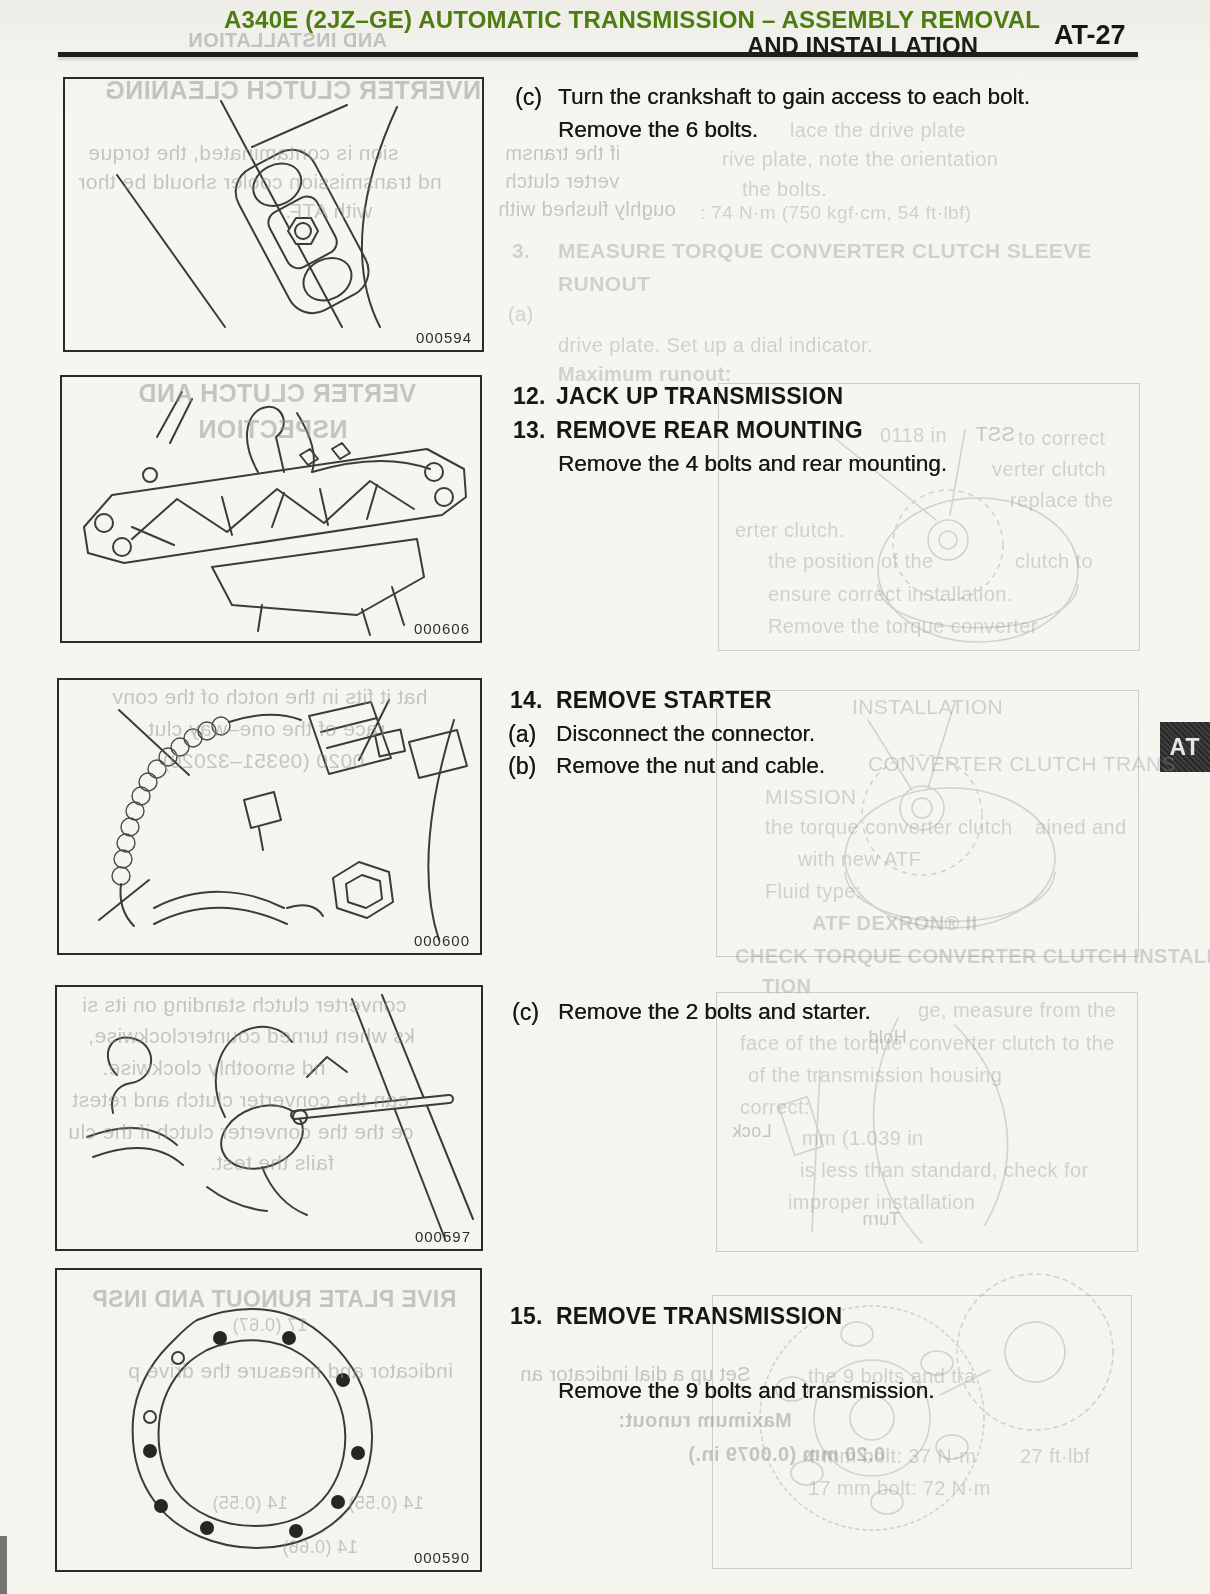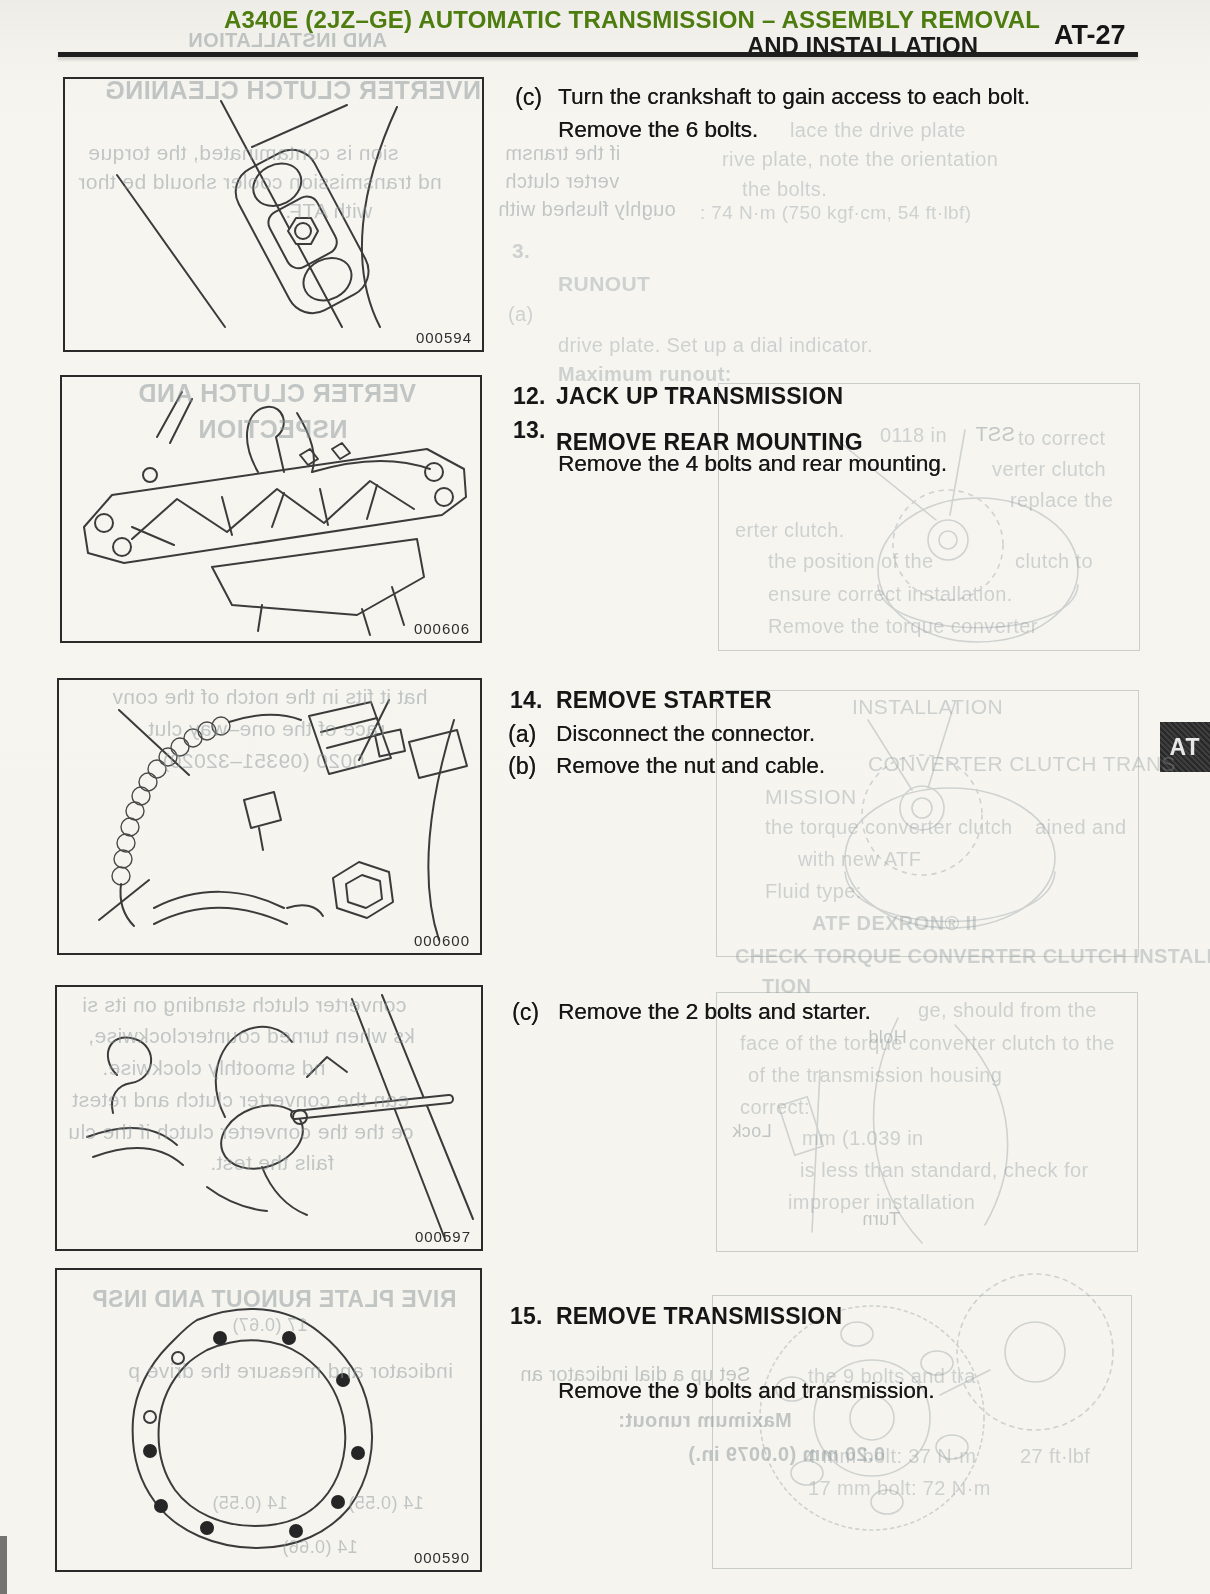--- a/index.html
+++ b/index.html
@@ -218,21 +218,21 @@
 
 <main>
   <span class="abs marker" style="left:515px;top:84px;">(c)</span>
   <span class="abs bodyline" style="left:558px;top:84px;">Turn the crankshaft to gain access to each bolt.</span>
   <span class="abs bodyline" style="left:558px;top:117px;">Remove the 6 bolts.</span>
 
   <span class="abs stepnum" style="left:513px;top:383px;">12.</span>
   <span class="abs steptitle" style="left:556px;top:383px;">JACK UP TRANSMISSION</span>
 
   <span class="abs stepnum" style="left:513px;top:417px;">13.</span>
-  <span class="abs steptitle" style="left:556px;top:429px;">REMOVE REAR MOUNTING</span>
+  <span class="abs steptitle" style="left:556px;top:417px;">REMOVE REAR MOUNTING</span>
   <span class="abs bodyline" style="left:558px;top:451px;">Remove the 4 bolts and rear mounting.</span>
 
   <span class="abs stepnum" style="left:510px;top:687px;">14.</span>
   <span class="abs steptitle" style="left:556px;top:687px;">REMOVE STARTER</span>
   <span class="abs marker" style="left:508px;top:721px;">(a)</span>
   <span class="abs bodyline" style="left:556px;top:721px;">Disconnect the connector.</span>
   <span class="abs marker" style="left:508px;top:753px;">(b)</span>
   <span class="abs bodyline" style="left:556px;top:753px;">Remove the nut and cable.</span>
 
   <span class="abs marker" style="left:512px;top:999px;">(c)</span>
@@ -256,20 +256,21 @@
     <span class="ghost mir" style="left: 78px; top: 171px; font-size: 21px;">nd transmission cooler should be thor</span>
     <span class="ghost mir" style="left: 285px; top: 200px; font-size: 21px;">with ATF.</span>
     <span class="ghost" style="left: 790px; top: 120px; font-size: 20px;">lace the drive plate</span>
     <span class="ghost" style="left: 722px; top: 149px; font-size: 20px;">rive plate, note the orientation</span>
     <span class="ghost" style="left: 742px; top: 179px; font-size: 20px;">the bolts.</span>
     <span class="ghost mir" style="left: 505px; top: 143px; font-size: 20px;">if the transm</span>
     <span class="ghost mir" style="left: 505px; top: 171px; font-size: 20px;">verter clutch</span>
     <span class="ghost mir" style="left: 498px; top: 199px; font-size: 20px;">oughly flushed with</span>
     <span class="ghost" style="left: 700px; top: 203px; font-size: 19px;">: 74 N·m (750 kgf·cm, 54 ft·lbf)</span>
     <span class="ghost b" style="left: 512px; top: 240px; font-size: 21px;">3.</span>
+    <span class="ghost b" style="left: 558px; top: 240px; font-size: 21px;">MEASURE TORQUE CONVERTER CLUTCH SLEEVE</span>
     <span class="ghost b" style="left: 558px; top: 273px; font-size: 21px;">RUNOUT</span>
     <span class="ghost" style="left: 508px; top: 304px; font-size: 20px;">(a)</span>
     <span class="ghost" style="left: 558px; top: 335px; font-size: 20px;">drive plate. Set up a dial indicator.</span>
     <span class="ghost b" style="left: 558px; top: 364px; font-size: 20px;">Maximum runout:</span>
     <span class="ghost mir b" style="left: 138px; top: 381px; font-size: 25px;">VERTER CLUTCH AND</span>
     <span class="ghost mir b" style="left: 198px; top: 417px; font-size: 25px;">NSPECTION</span>
     <span class="ghost mir" style="left: 975px; top: 424px; font-size: 20px;">SST</span>
     <span class="ghost" style="left: 880px; top: 425px; font-size: 20px;">0118 in</span>
     <span class="ghost" style="left: 1018px; top: 428px; font-size: 20px;">to correct</span>
     <span class="ghost" style="left: 992px; top: 459px; font-size: 20px;">verter clutch</span>
@@ -291,21 +292,21 @@
     <span class="ghost" style="left: 765px; top: 881px; font-size: 20px;">Fluid type:</span>
     <span class="ghost b" style="left: 812px; top: 913px; font-size: 20px;">ATF DEXRON® II</span>
     <span class="ghost b" style="left: 735px; top: 946px; font-size: 20px;">CHECK TORQUE CONVERTER CLUTCH INSTALLA</span>
     <span class="ghost b" style="left: 762px; top: 976px; font-size: 20px;">TION</span>
     <span class="ghost mir" style="left: 82px; top: 994px; font-size: 21px;">converter clutch standing on its si</span>
     <span class="ghost mir" style="left: 88px; top: 1025px; font-size: 21px;">ks when turned counterclockwise,</span>
     <span class="ghost mir" style="left: 102px; top: 1057px; font-size: 21px;">nd smoothly clockwise.</span>
     <span class="ghost mir" style="left: 72px; top: 1089px; font-size: 21px;">ean the converter clutch and retest</span>
     <span class="ghost mir" style="left: 68px; top: 1121px; font-size: 21px;">ce the the converter clutch if the clu</span>
     <span class="ghost mir" style="left: 210px; top: 1152px; font-size: 21px;">fails the test.</span>
-    <span class="ghost" style="left: 918px; top: 1000px; font-size: 20px;">ge, should from the</span>
+    <span class="ghost" style="left: 918px; top: 1000px; font-size: 20px;">ge, measure from the</span>
     <span class="ghost" style="left: 740px; top: 1033px; font-size: 20px;">face of the torque converter clutch to the</span>
     <span class="ghost" style="left: 748px; top: 1065px; font-size: 20px;">of the transmission housing</span>
     <span class="ghost" style="left: 740px; top: 1097px; font-size: 20px;">correct:</span>
     <span class="ghost" style="left: 802px; top: 1128px; font-size: 20px;">mm (1.039 in</span>
     <span class="ghost mir" style="left: 732px; top: 1122px; font-size: 18px;">Lock</span>
     <span class="ghost mir" style="left: 868px; top: 1028px; font-size: 18px;">Hold</span>
     <span class="ghost" style="left: 800px; top: 1160px; font-size: 20px;">is less than standard, check for</span>
     <span class="ghost" style="left: 788px; top: 1192px; font-size: 20px;">improper installation</span>
     <span class="ghost mir" style="left: 862px; top: 1210px; font-size: 18px;">Turn</span>
     <span class="ghost mir b" style="left: 92px; top: 1288px; font-size: 23px;">RIVE PLATE RUNOUT AND INSP</span>

